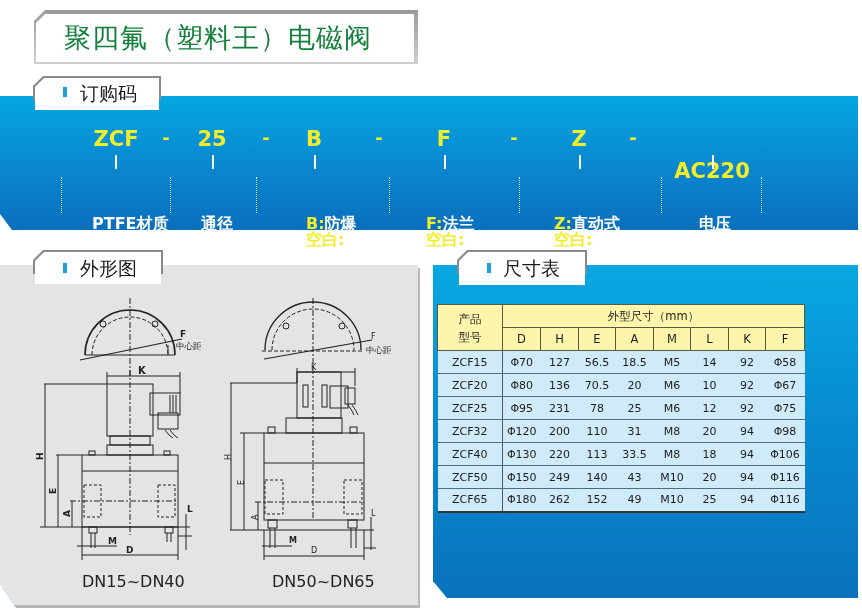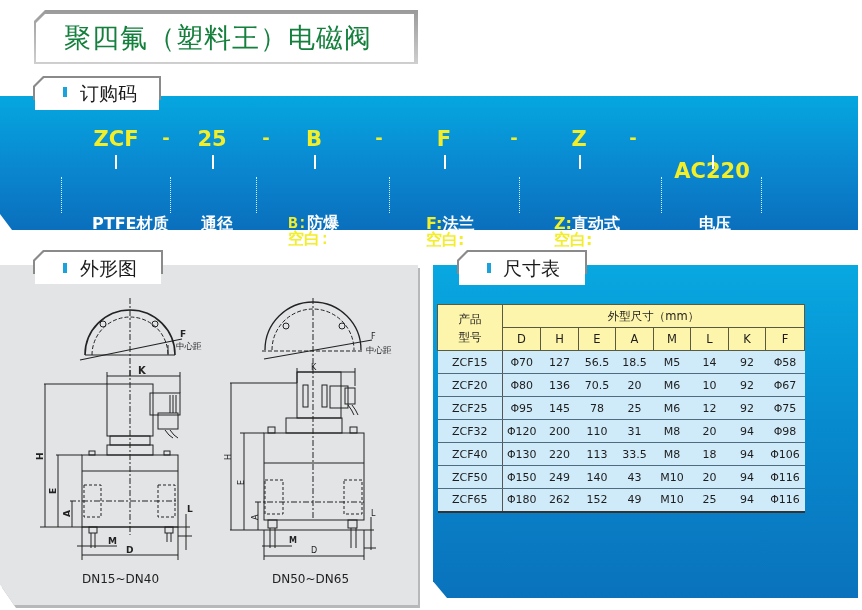--- a/index.html
+++ b/index.html
@@ -64,21 +64,21 @@
     position: absolute; left: 0; top: 265px; width: 418px; height: 340px;
     background: #e3e4e6;
     clip-path: polygon(0 0, 100% 0, 100% 100%, 14px 100%, 0 94%);
   }
   .drawing-panel-shadow {
     position: absolute; left: 2px; top: 268px; width: 418px; height: 340px;
     background: #b7b8ba;
     clip-path: polygon(0 0, 100% 0, 100% 100%, 14px 100%, 0 94%);
   }
   .drawing-svg { position: absolute; left: 0; top: 265px; }
-  .drawing-caption { position: absolute; font-size: 12px; color: #222; white-space: nowrap; }
+  .drawing-caption { position: absolute; font-size: 16px; color: #222; white-space: nowrap; }
 
   
   .table-panel {
     position: absolute; left: 433px; top: 265px; width: 425px; height: 333px;
     background: linear-gradient(#08a8e1 0%, #078ccf 45%, #0a72bd 100%);
     clip-path: polygon(0 0, 100% 0, 100% 100%, 14px 100%, 0 95%);
   }
   .dim-table {
     position: absolute; left: 437px; top: 304px; width: 367px;
     border-collapse: collapse; table-layout: fixed;
@@ -136,21 +136,21 @@
 <div class="code-sep" style="left:519px;"></div>
 <div class="code-sep" style="left:661px;"></div>
 <div class="code-sep" style="left:761px;"></div>
 
 <div class="code-desc" style="left:92px;">
   <div>PTFE材质</div>
 </div>
 <div class="code-desc" style="left:201px;">
   <div>通径</div>
 </div>
-<div class="code-desc" style="left:288px;font-family:Liberation Mono, monospace;">
+<div class="code-desc" style="left:306px;">
   <div><span class="y">B:</span><span>防爆</span></div>
   <div><span class="y">空白:</span><span> 非防爆</span></div>
 </div>
 <div class="code-desc" style="left:426px;">
   <div><span class="y">F:</span><span>法兰</span></div>
   <div><span class="y">空白:</span><span> 螺纹</span></div>
 </div>
 <div class="code-desc" style="left:554px;">
   <div><span class="y">Z:</span><span>直动式</span></div>
   <div><span class="y">空白:</span><span> 先导式</span></div>
@@ -352,21 +352,21 @@
       <td>70.5</td>
       <td>20</td>
       <td>M6</td>
       <td>10</td>
       <td>92</td>
       <td>Φ67</td>
     </tr>
     <tr>
       <td class="model">ZCF25</td>
       <td>Φ95</td>
-      <td>145</td>
+      <td>231</td>
       <td>78</td>
       <td>25</td>
       <td>M6</td>
       <td>12</td>
       <td>92</td>
       <td>Φ75</td>
     </tr>
     <tr>
       <td class="model">ZCF32</td>
       <td>Φ120</td>

